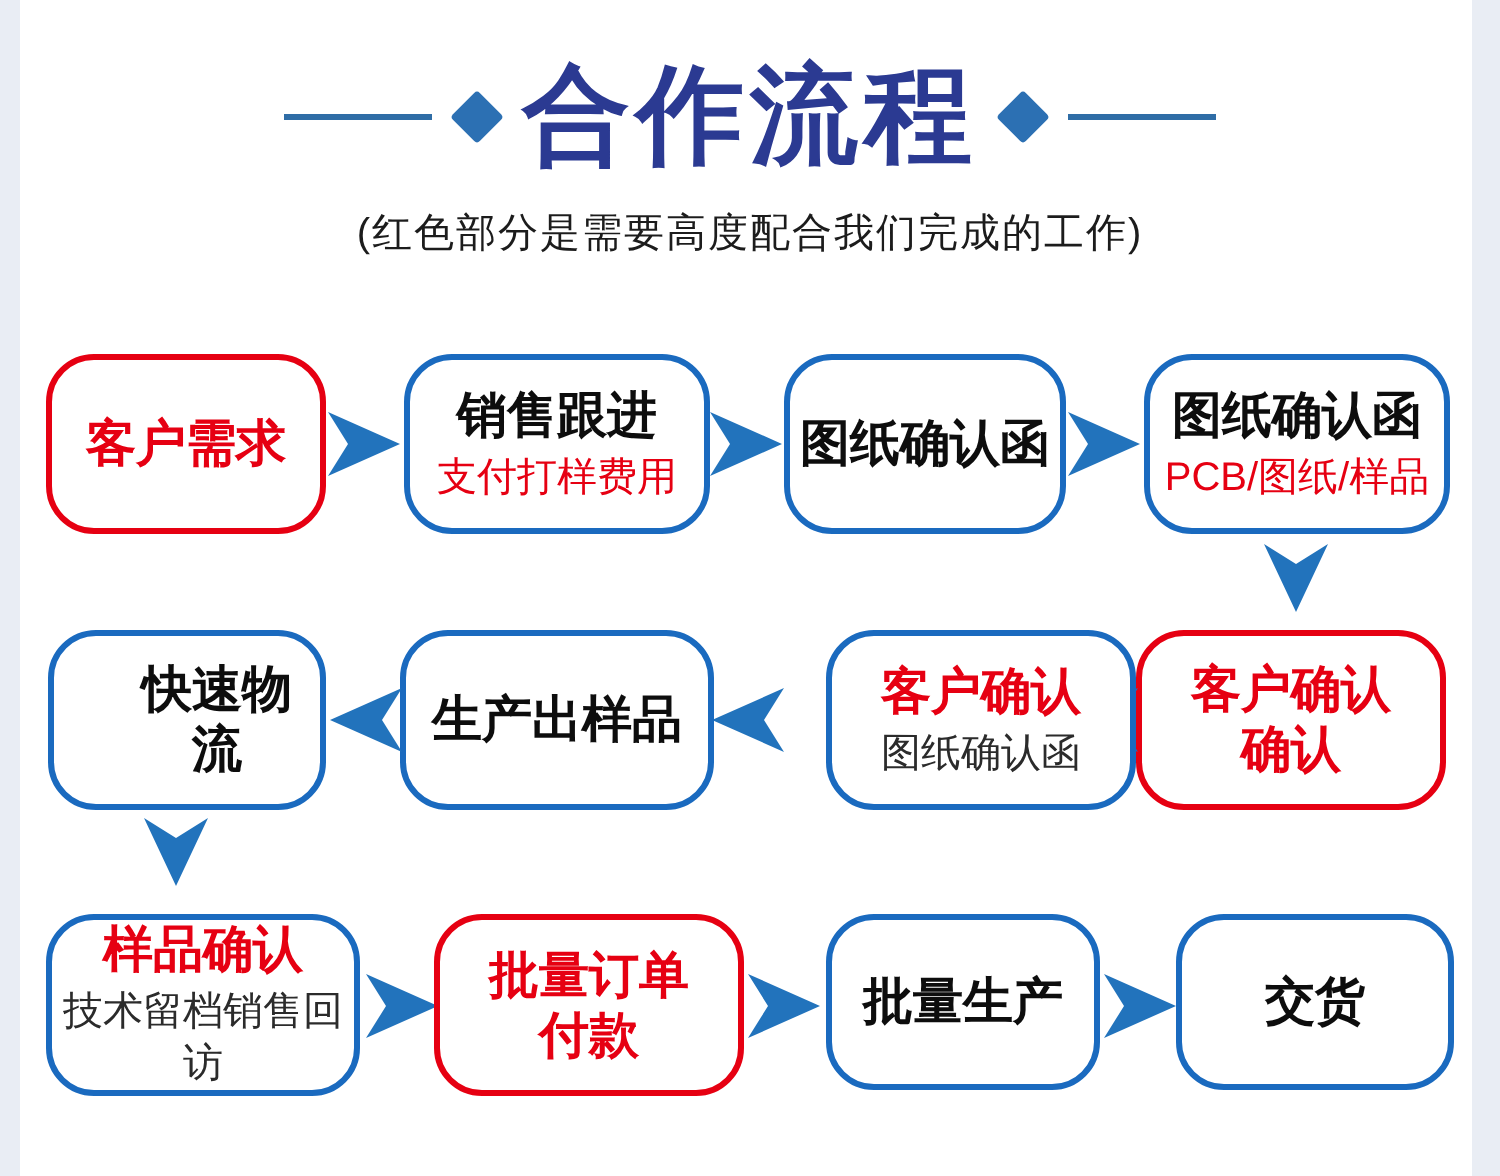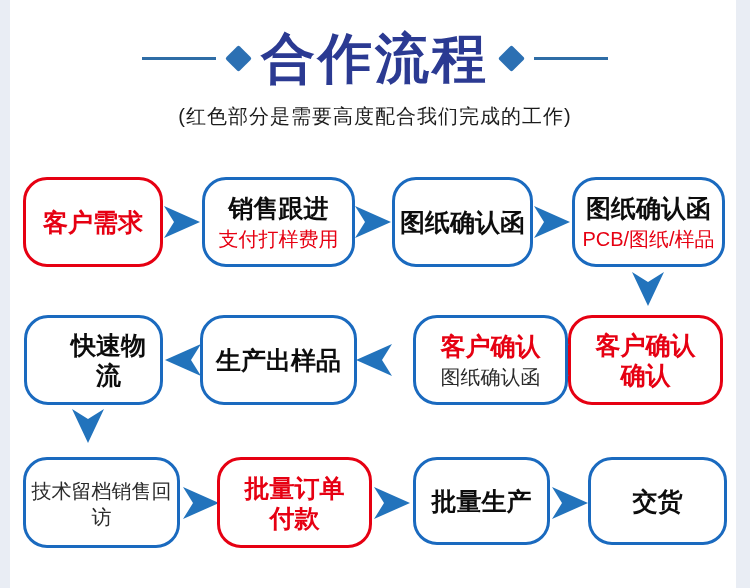--- a/index.html
+++ b/index.html
@@ -137,20 +137,21 @@
 
 <div class="node" style="left:24px; top:315px; width:139px; height:90px;padding-left:32px;">
   <div class="node-title">快速物流</div>
 </div>
 
 <svg class="arrow" style="left:72px; top:409px;" width="32" height="34" viewBox="0 0 32 34">
     <polygon points="0,0 16,34 32,0 16,10"></polygon>
   </svg>
 
 <div class="node" style="left:23px; top:457px; width:157px; height:91px;">
+  <div class="node-title t-red">样品确认</div>
   <div class="node-sub sub-dark">技术留档销售回访</div>
 </div>
 
 <svg class="arrow" style="left:183px; top:487px;" width="36" height="32" viewBox="0 0 36 32">
     <polygon points="0,0 36,16 0,32 10,16"></polygon>
   </svg>
 
 <div class="node b-red" style="left:217px; top:457px; width:155px; height:91px;">
   <div class="node-title t-red">批量订单
 付款</div>

